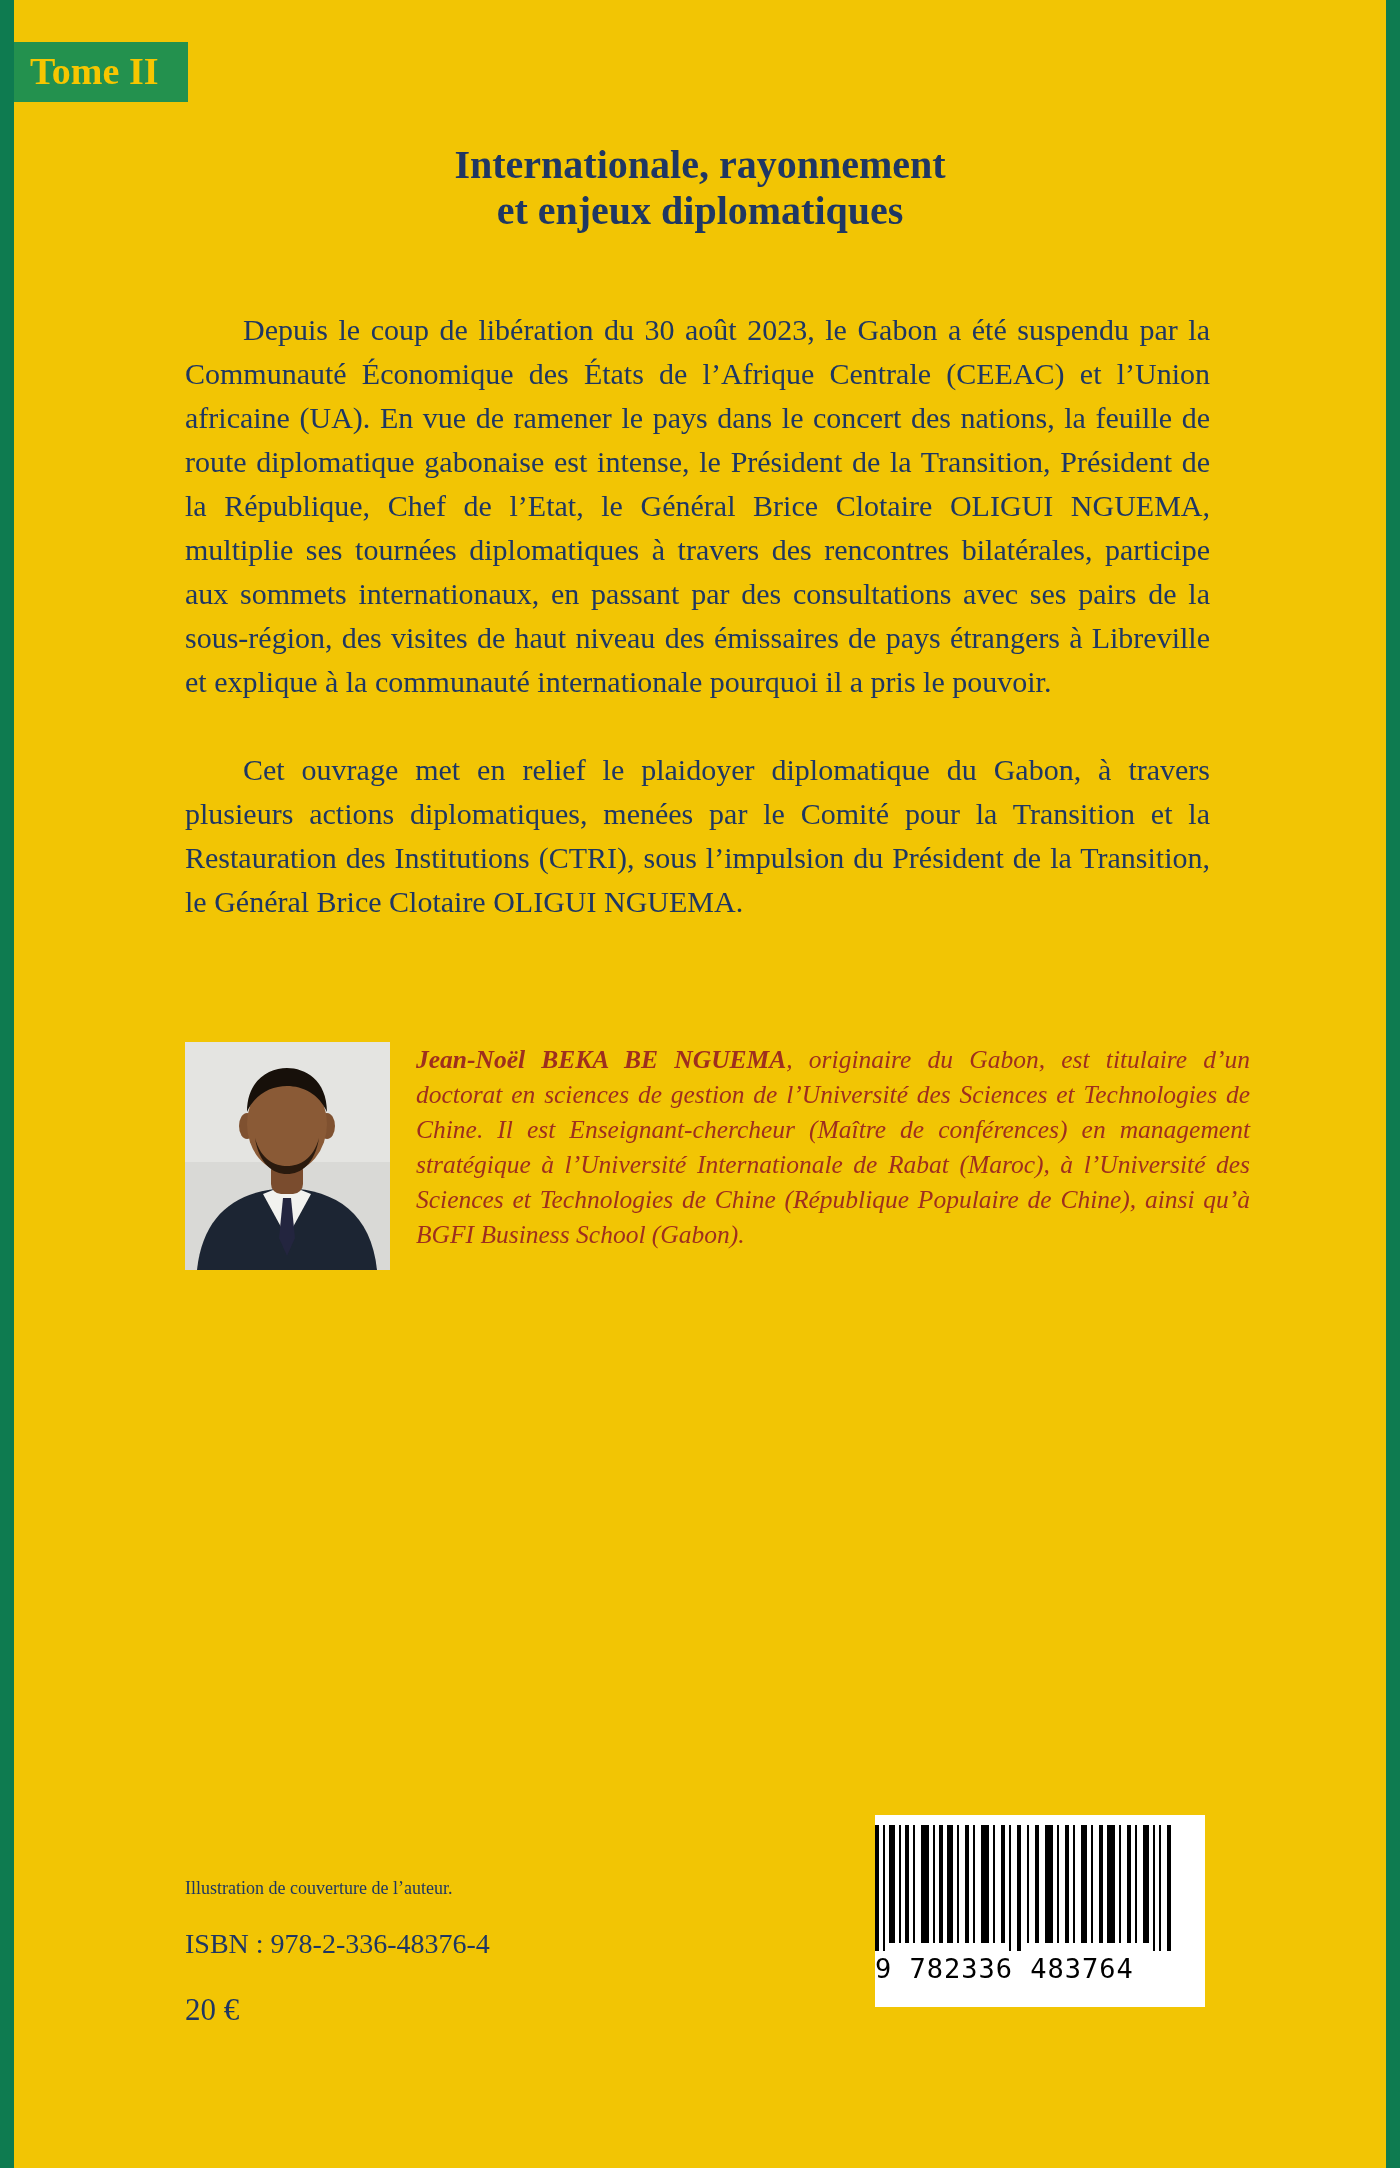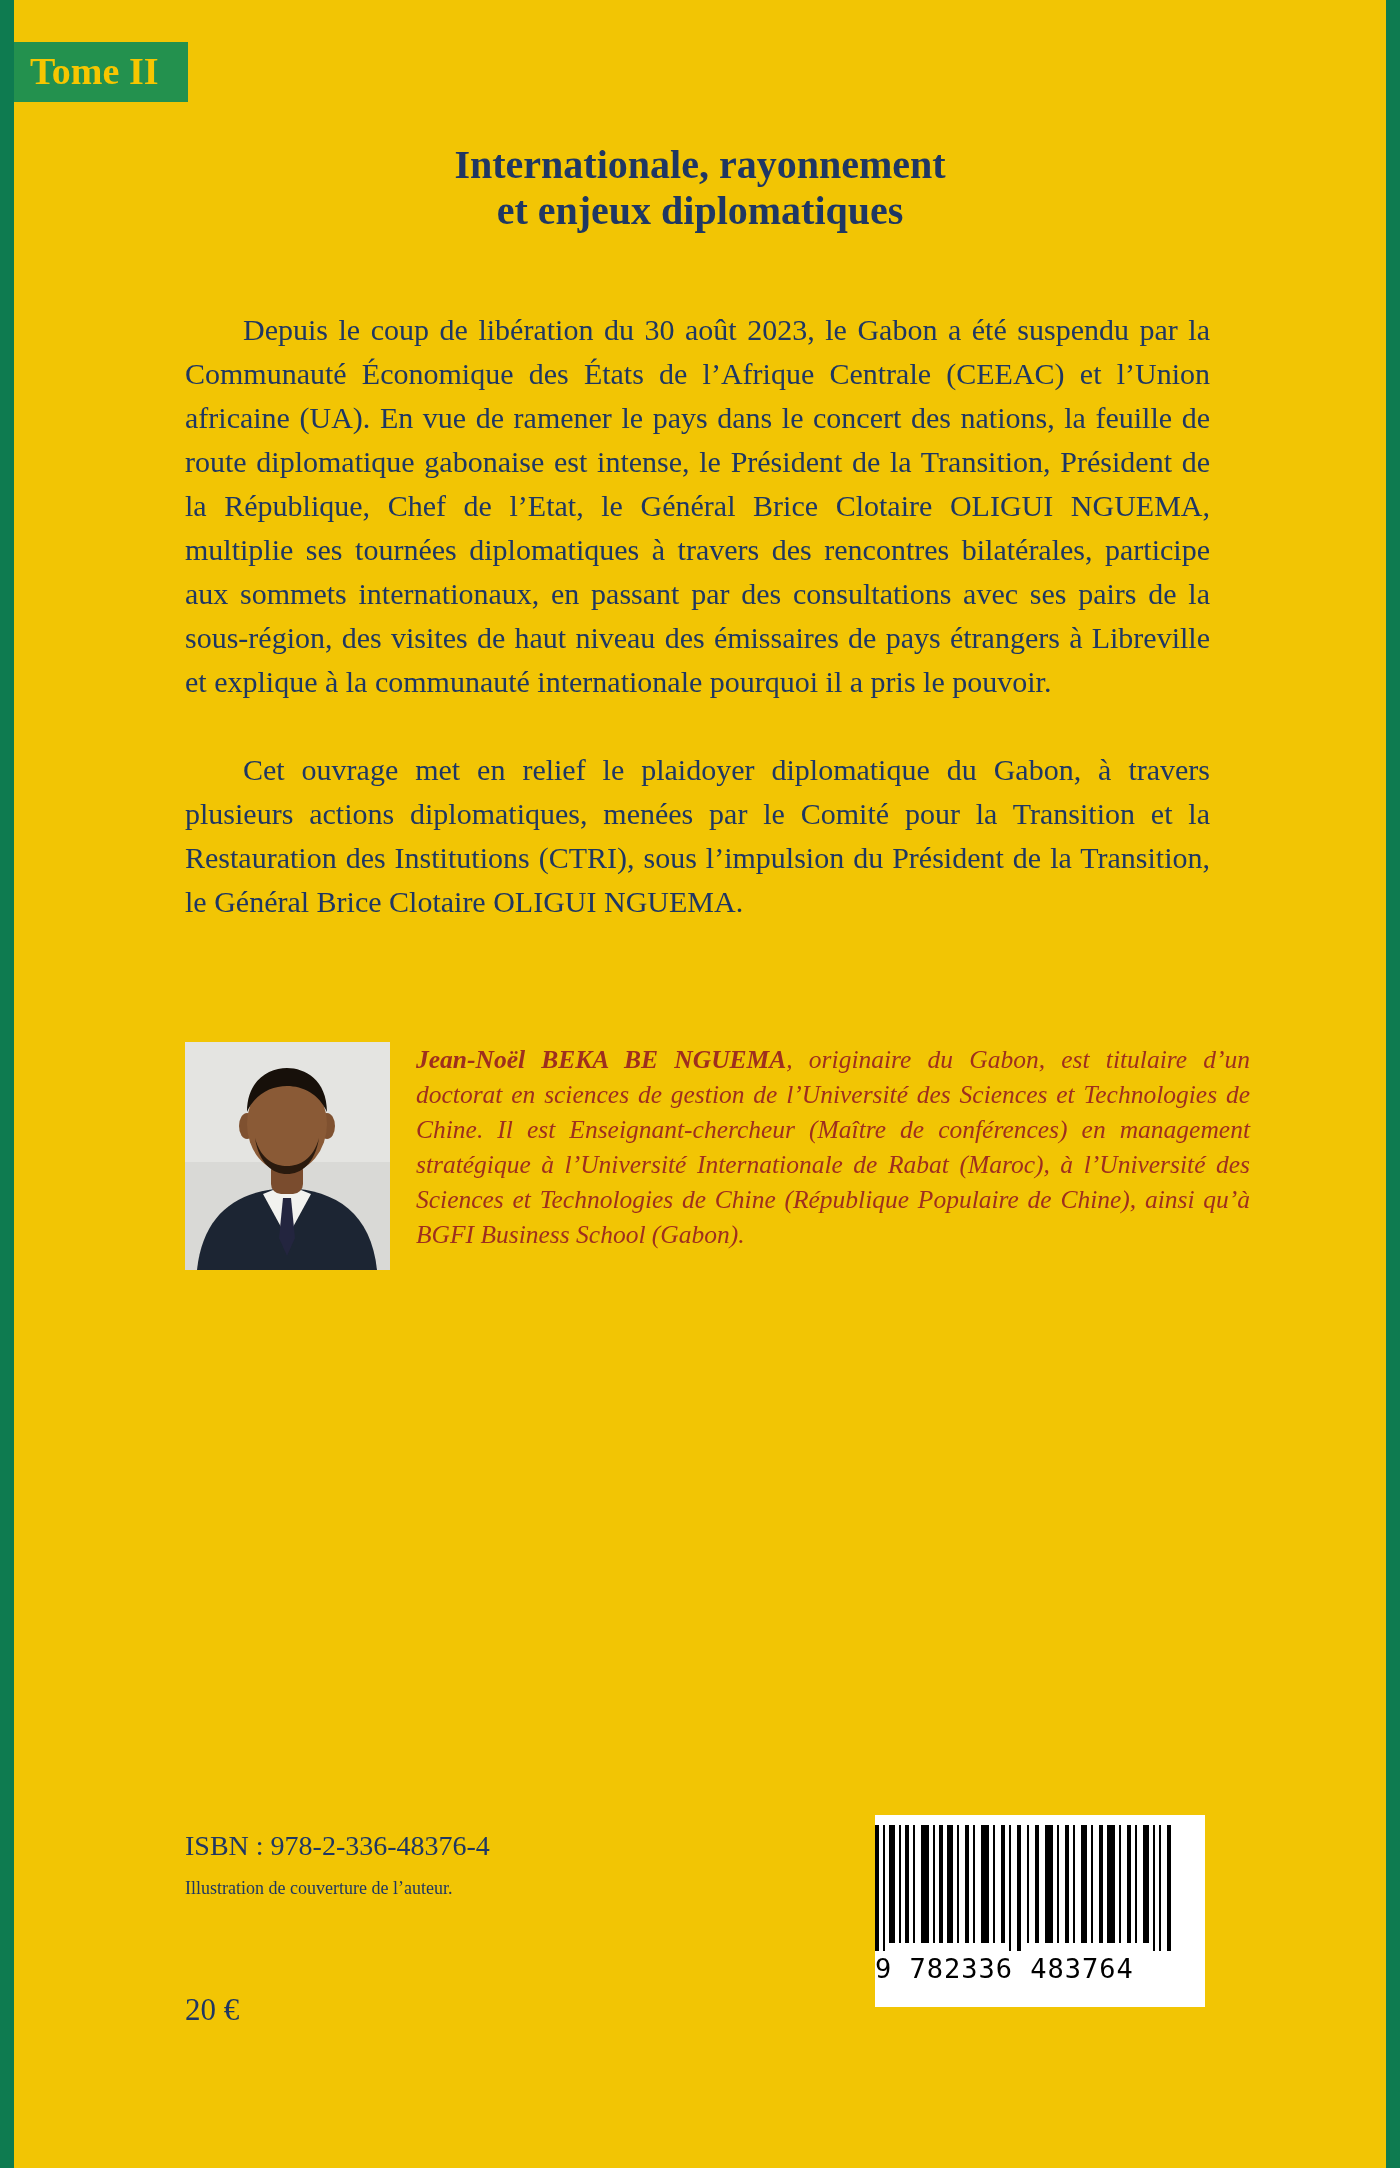--- a/index.html
+++ b/index.html
@@ -71,21 +71,21 @@
   }
   .bio-text { text-align:justify; }
   .bio-name { font-weight:bold; }
 
   .footer-line {
     position:absolute;
     left:185px;
     color:#1F3763;
   }
   .illustration-note { top:1878px; font-size:18px; }
-  .isbn-line        { top:1830px; font-size:28px; }
+  .isbn-line        { top:1928px; font-size:28px; }
   .price-line       { top:1992px; font-size:31px; }
 
   .barcode-box {
     position:absolute;
     left:875px; top:1815px;
     width:330px; height:192px;
     background:#FFFFFF;
     display:flex;
     flex-direction:column;
     justify-content:flex-start;

